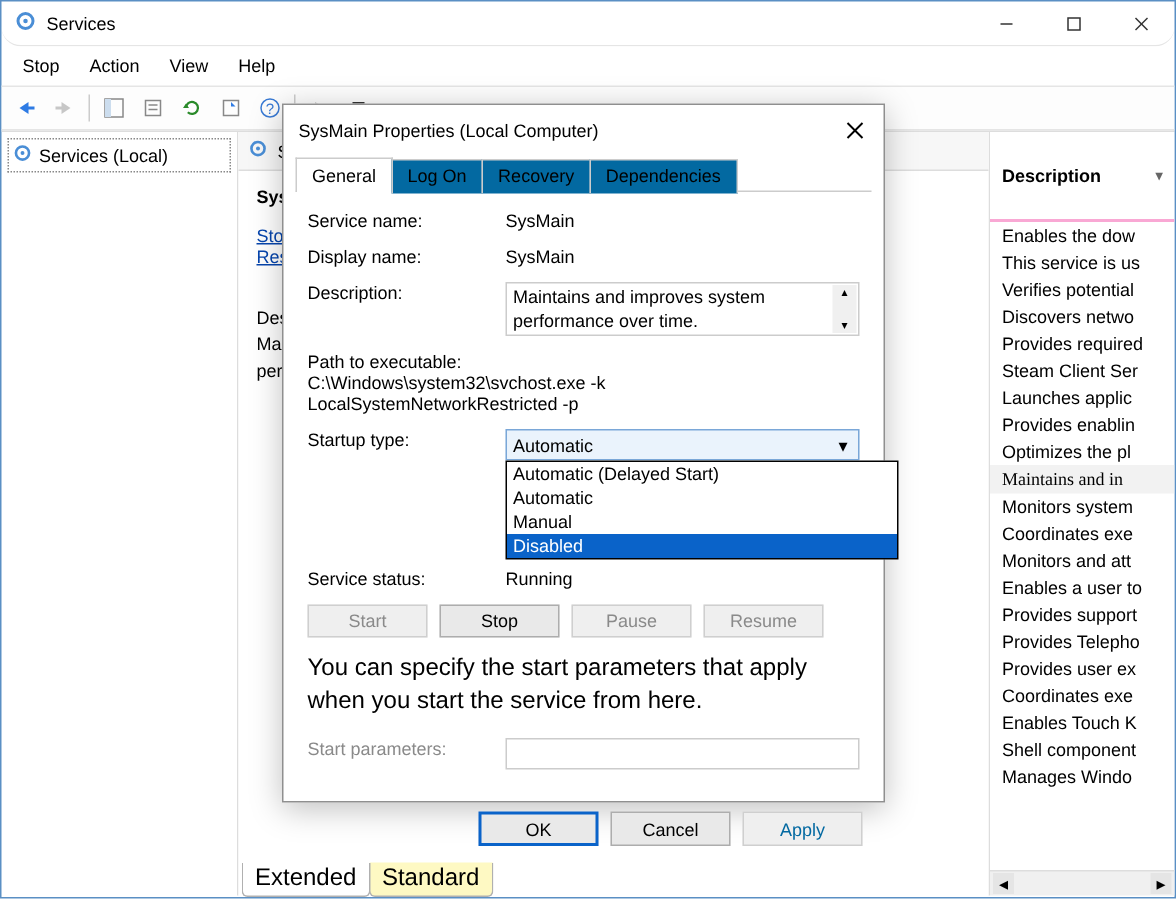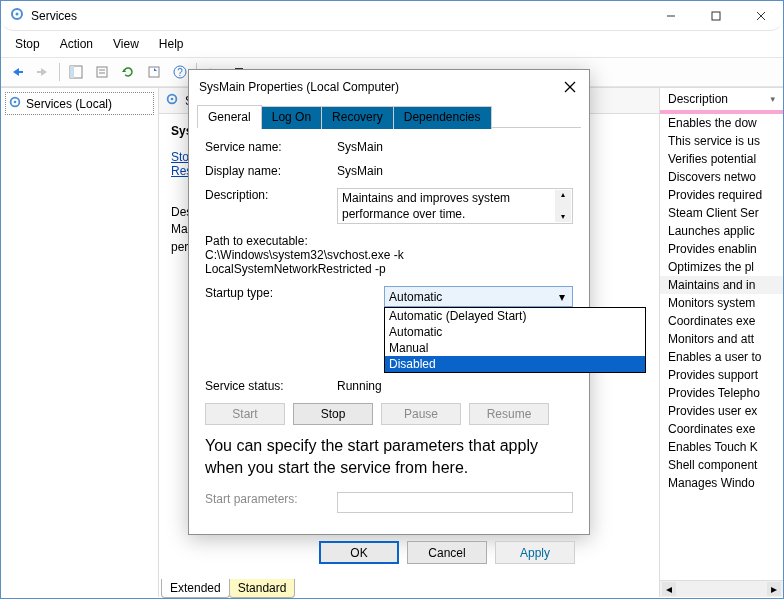--- a/index.html
+++ b/index.html
@@ -57,39 +57,39 @@
   .mid-header {
     display:flex; align-items:center; gap:6px; padding:4px 6px;
     border-bottom:1px solid #ddd; background:#f7f7f7;
   }
   .mid-content { padding:10px 12px; }
   .mid-content .svc-title{ font-weight:bold; margin-bottom:12px;}
   .mid-content .link{ color:#0645ad; text-decoration:underline; cursor:pointer;}
   .mid-content .desc{ margin-top:26px; line-height:1.45;}
   .tabstrip-bottom {
     position:absolute; left:160px; bottom:0; display:flex;
-    font-size:12px;
+    font-size:16px;
   }
   .tabstrip-bottom .btab{
     padding:2px 8px; border:1px solid #b0b0b0; border-top:none;
     background:#fff; border-bottom-left-radius:4px; border-bottom-right-radius:4px;
     margin-right:-1px;
   }
   .tabstrip-bottom .btab.active{ background:#fef9c3; }
   .rightpane{
     width:124px; border-left:1px solid #ddd; background:#fff;
     display:flex; flex-direction:column;
   }
   .rightpane .rh {
-    padding:4px 8px; border-bottom:4px solid #f9a8d4; display:flex; align-items:center; justify-content:space-between;
+    padding:22px 8px; border-bottom:2px solid #f9a8d4; display:flex; align-items:center; justify-content:space-between;font-weight:bold;
   }
   .rightpane .rh span{ font-size:12px;}
   .desc-list{ flex:1; overflow:hidden; font-size:12px;}
   .desc-list .row{ padding:2px 8px; white-space:nowrap; overflow:hidden;}
-  .desc-list .row.hl{ background:#f2f2f2;}
+  .desc-list .row.hl{ background:#f2f2f2;font-family:Liberation Serif, serif;}
   .hscroll{
     height:17px; border-top:1px solid #ddd; background:#f0f0f0; display:flex; align-items:center; justify-content:space-between; padding:0 2px;
   }
   .hscroll .arrow{ width:14px;height:14px; display:flex;align-items:center;justify-content:center; background:#e5e5e5;}
   
   .dialog{
     position:absolute; left:187px; top:68px; width:402px; height:466px;
     background:#fff; border:1px solid #8f8f8f; box-shadow:0 4px 20px rgba(0,0,0,.25);
     display:flex; flex-direction:column;
     z-index:50;
@@ -348,21 +348,21 @@
         </div>
       </div>
     </div>
     <div style="margin-bottom:10px;">
       <div class="path">Path to executable:</div>
       <div class="path">C:\Windows\system32\svchost.exe -k LocalSystemNetworkRestricted -p</div>
     </div>
 
     <div class="field" style="position:relative; margin-bottom:0;">
       <div class="lbl">Startup type:</div>
-      <div class="val" style="position:relative;margin-left:47px;">
+      <div class="val" style="position:relative;">
         <div class="combo">
           <span>Automatic</span>
           <span class="arrow">▾</span>
         </div>
         <div class="dropdown" style="top:21px; left:0;">
           <div class="opt">Automatic (Delayed Start)</div>
           <div class="opt">Automatic</div>
           <div class="opt">Manual</div>
           <div class="opt sel">Disabled</div>
         </div>

